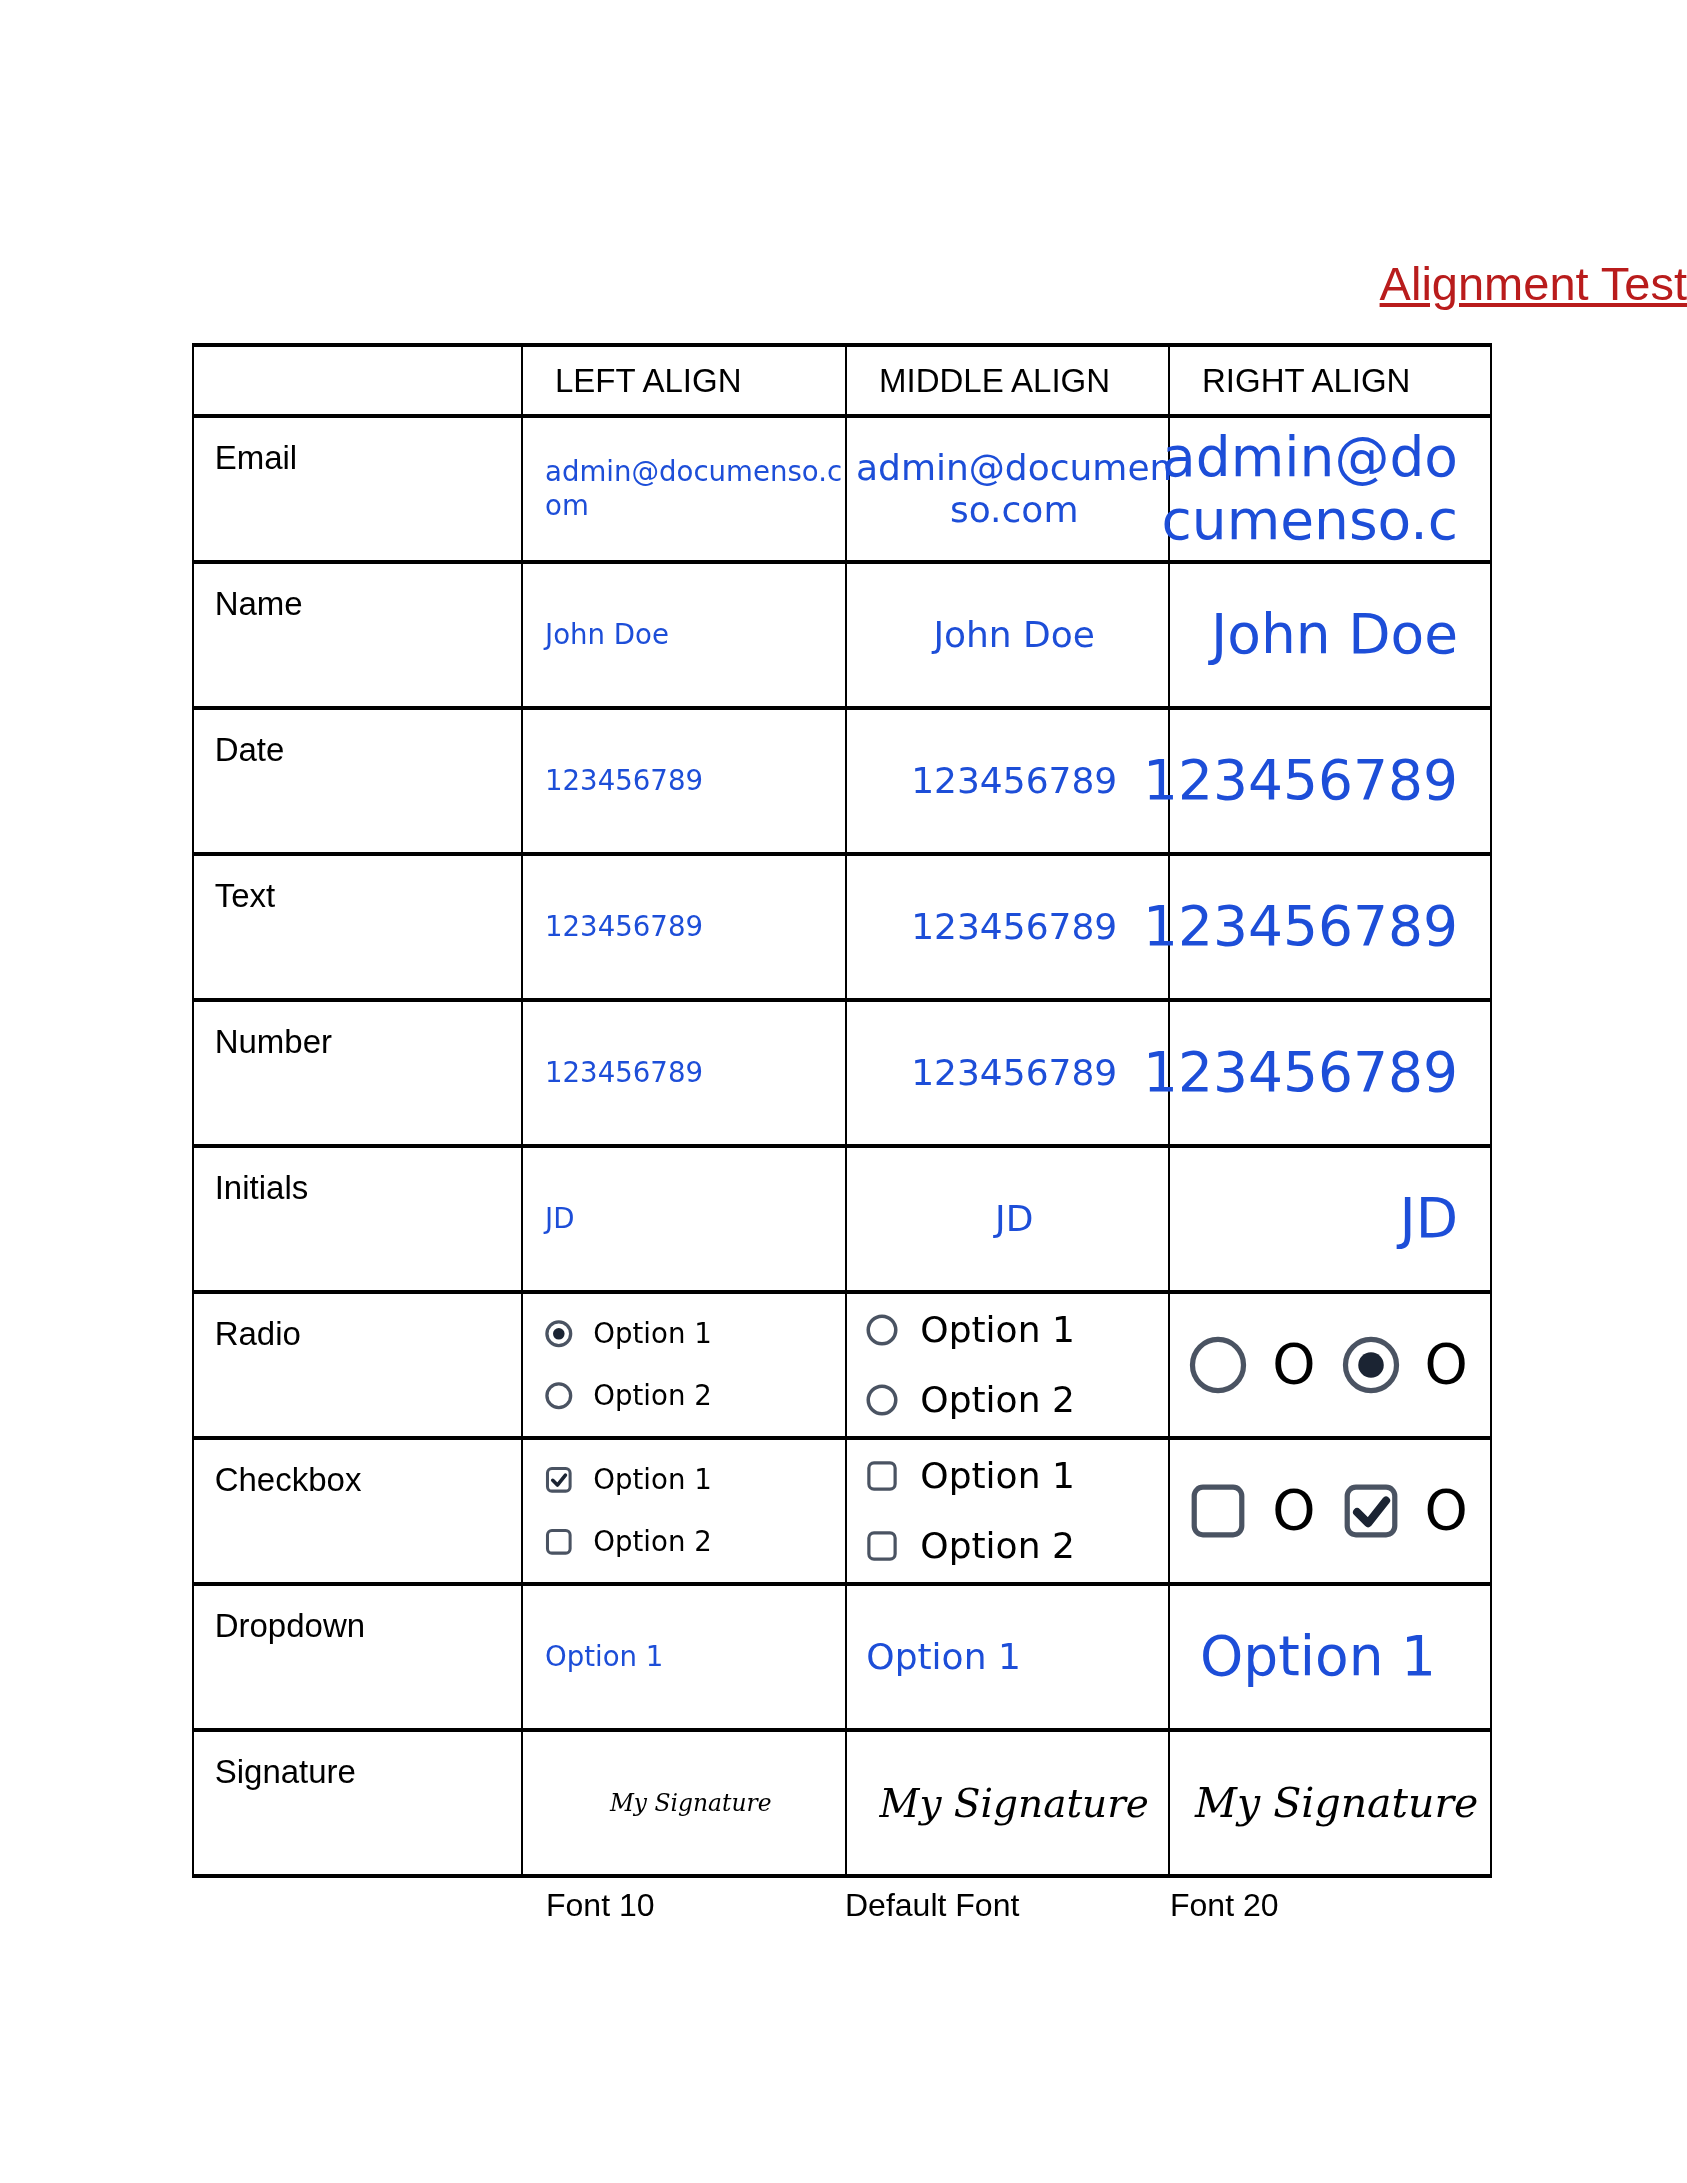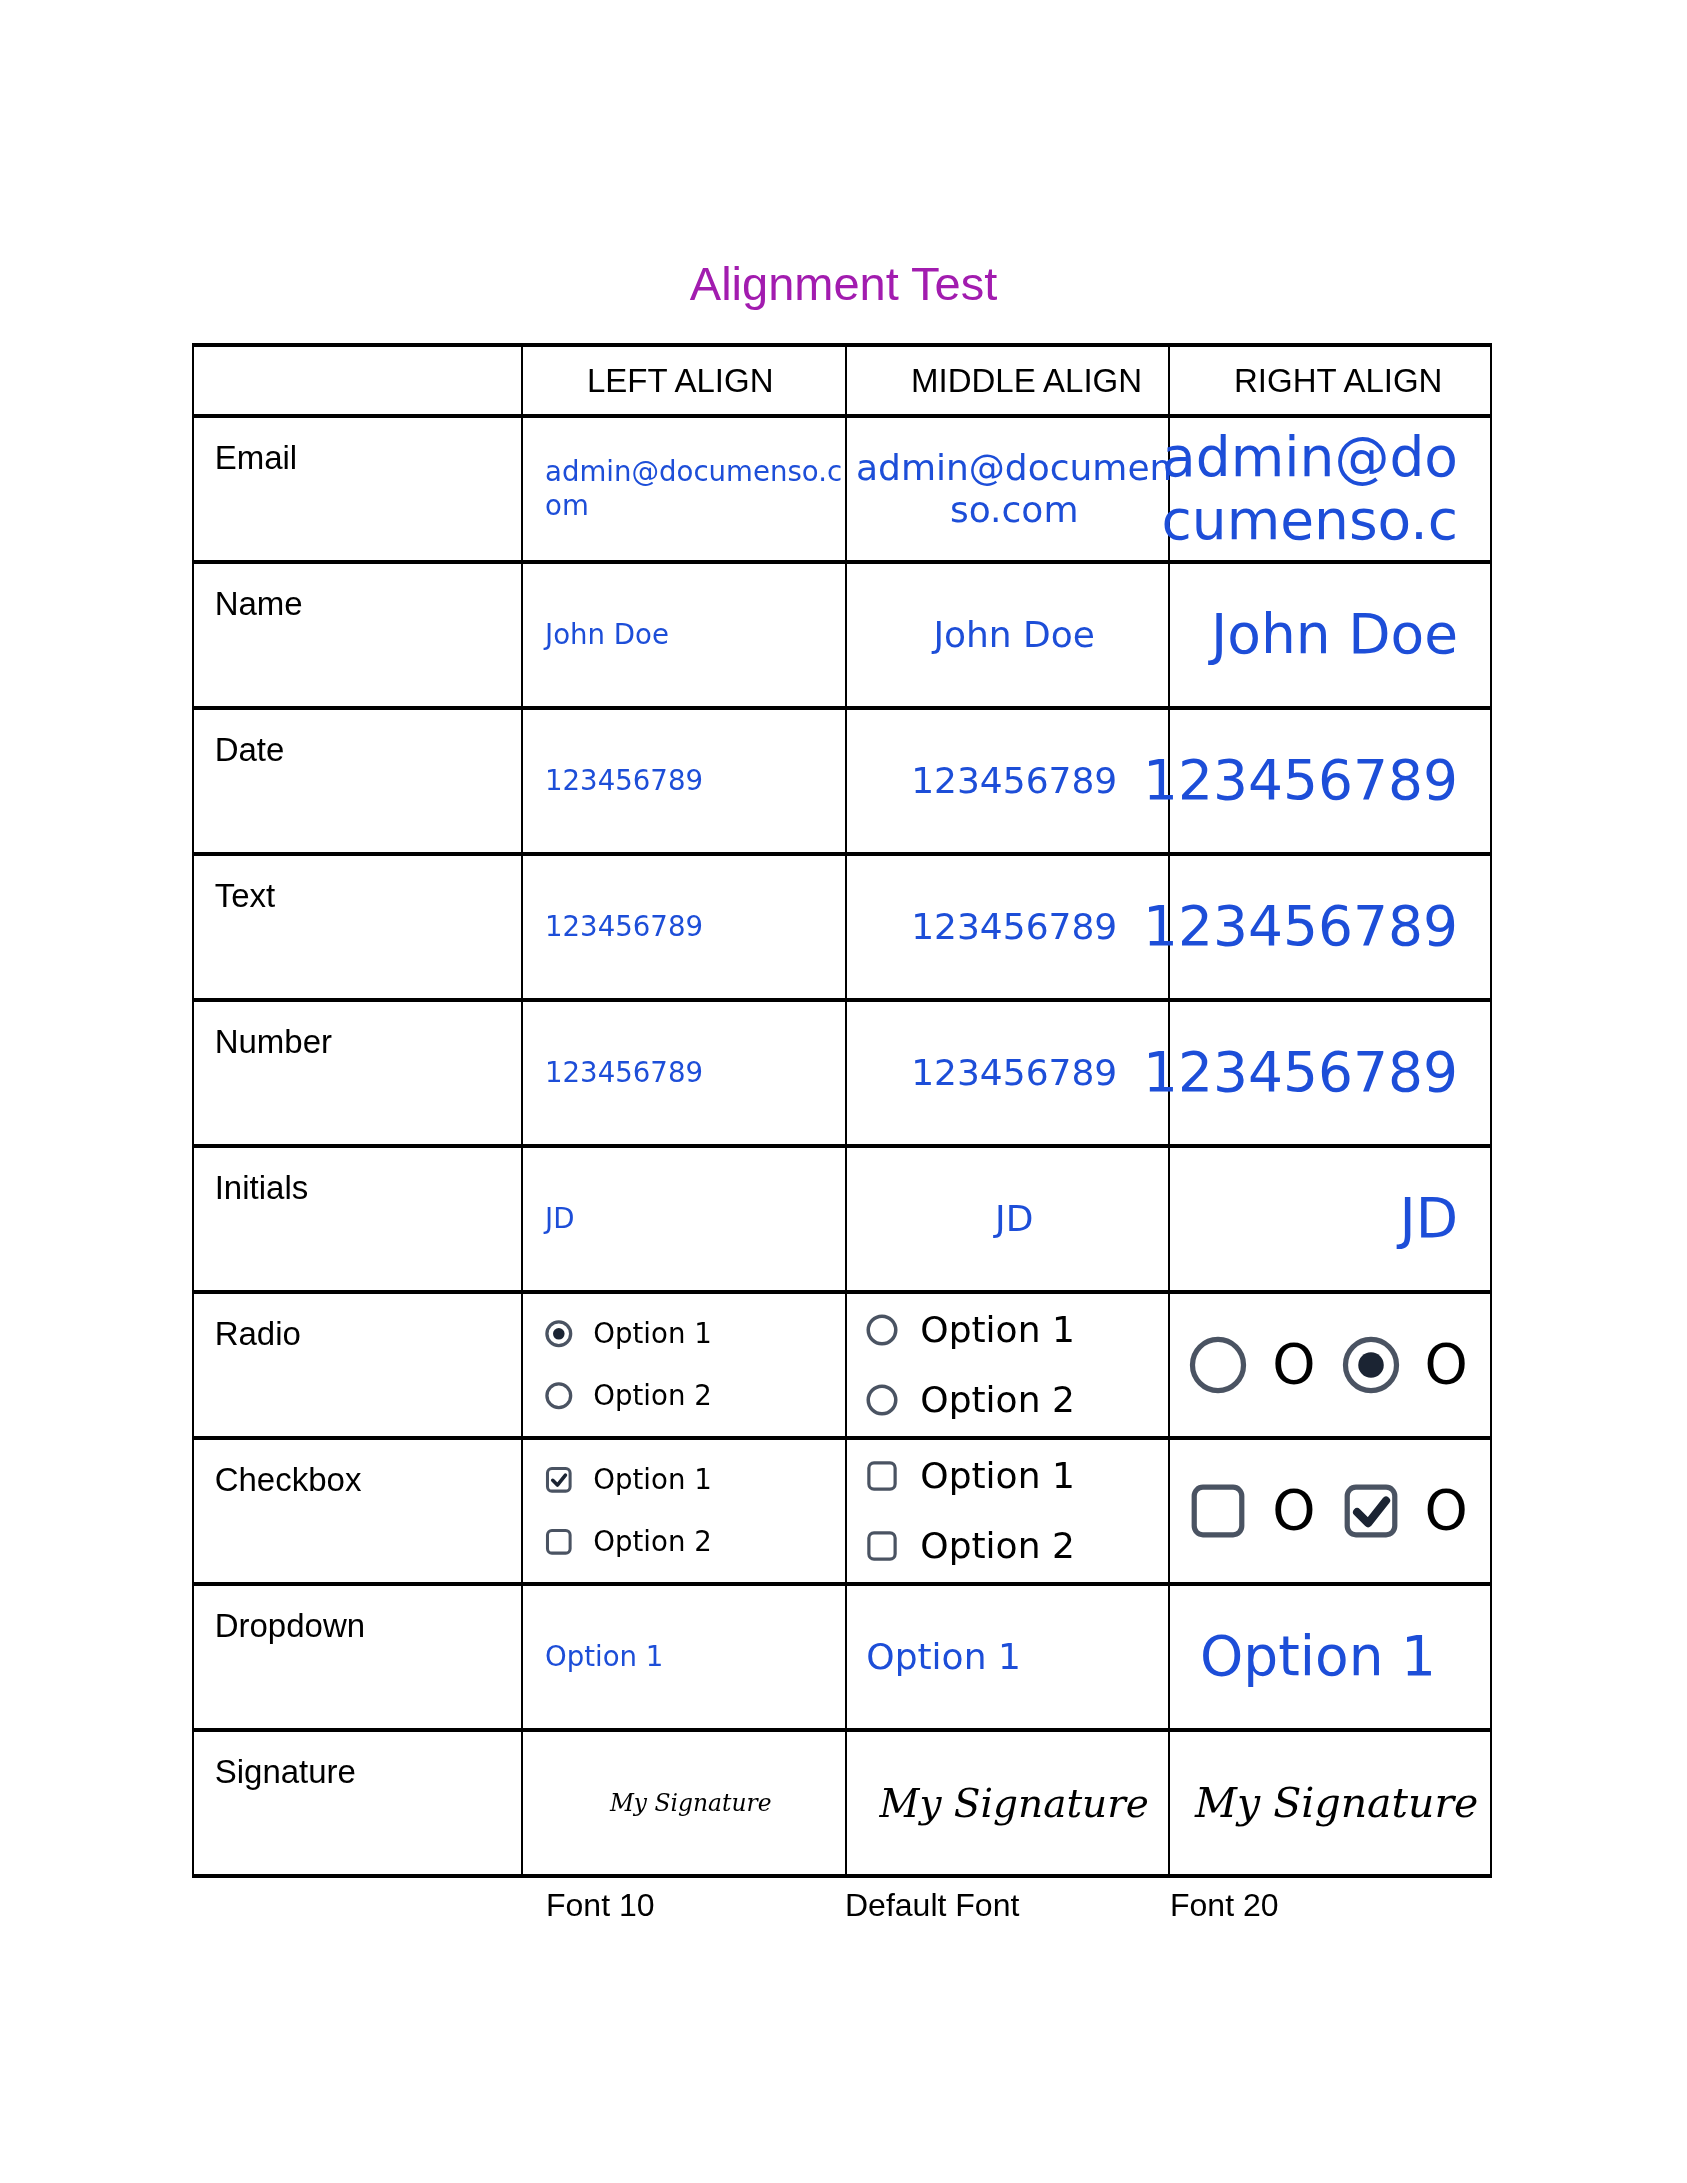--- a/index.html
+++ b/index.html
@@ -1,31 +1,31 @@
 <!DOCTYPE html>
 <html style="font-size:11px"><head>
 <meta charset="utf-8">
 <style>
   html,body{margin:0;padding:0;background:#ffffff;}
   #page{position:relative;width:1687px;height:2183px;background:#ffffff;overflow:hidden;
         font-family:"Liberation Sans",sans-serif;color:#000;}
 
-  #title{position:absolute;left:0;top:256px;width:1687px;text-align:center;
-         font-size:47px;font-weight:400;letter-spacing:0px;color:#a21caf;}
+  #title{position:absolute;left:0;top:256px;width:1687px;text-align:right;
+         font-size:47px;font-weight:400;letter-spacing:0px;color:#b91c1c;text-decoration:underline;}
 
   table.grid{position:absolute;left:192px;top:343px;width:1298px;
              border-collapse:collapse;table-layout:fixed;}
   table.grid td,table.grid th{border-left:2.8px solid #000;border-right:2.8px solid #000;
              border-top:4.1px solid #000;border-bottom:4.1px solid #000;
              padding:0;vertical-align:top;box-sizing:border-box;background:#fff;}
   tr.hdr td{height:71px;}
   tr.row td{height:146px;}
 
   .hcell{display:flex;align-items:center;height:100%;padding-left:32px;
-         font-size:33px;color:#000;margin-left:32px;}
+         font-size:33px;color:#000;}
   .lblcell{height:100%;padding:20.7px 0 0 20.7px;font-size:33px;color:#000;}
 
   .cellbox{display:flex;align-items:center;height:100%;box-sizing:border-box;}
   .cellbox.h-left{justify-content:flex-start;padding-left:22px;padding-right:6.9px;}
   .cellbox.h-center{justify-content:center;padding-left:23px;padding-right:9.6px;text-align:center;}
   .cellbox.h-right{justify-content:flex-end;padding-right:32px;padding-left:6.9px;text-align:right;}
 
   .val{font-family:"DejaVu Sans",sans-serif;color:#1d4ed8;}
   .f10{font-size:27.6px;line-height:1.25;}
   .fdef{font-size:36px;line-height:1.18;}

